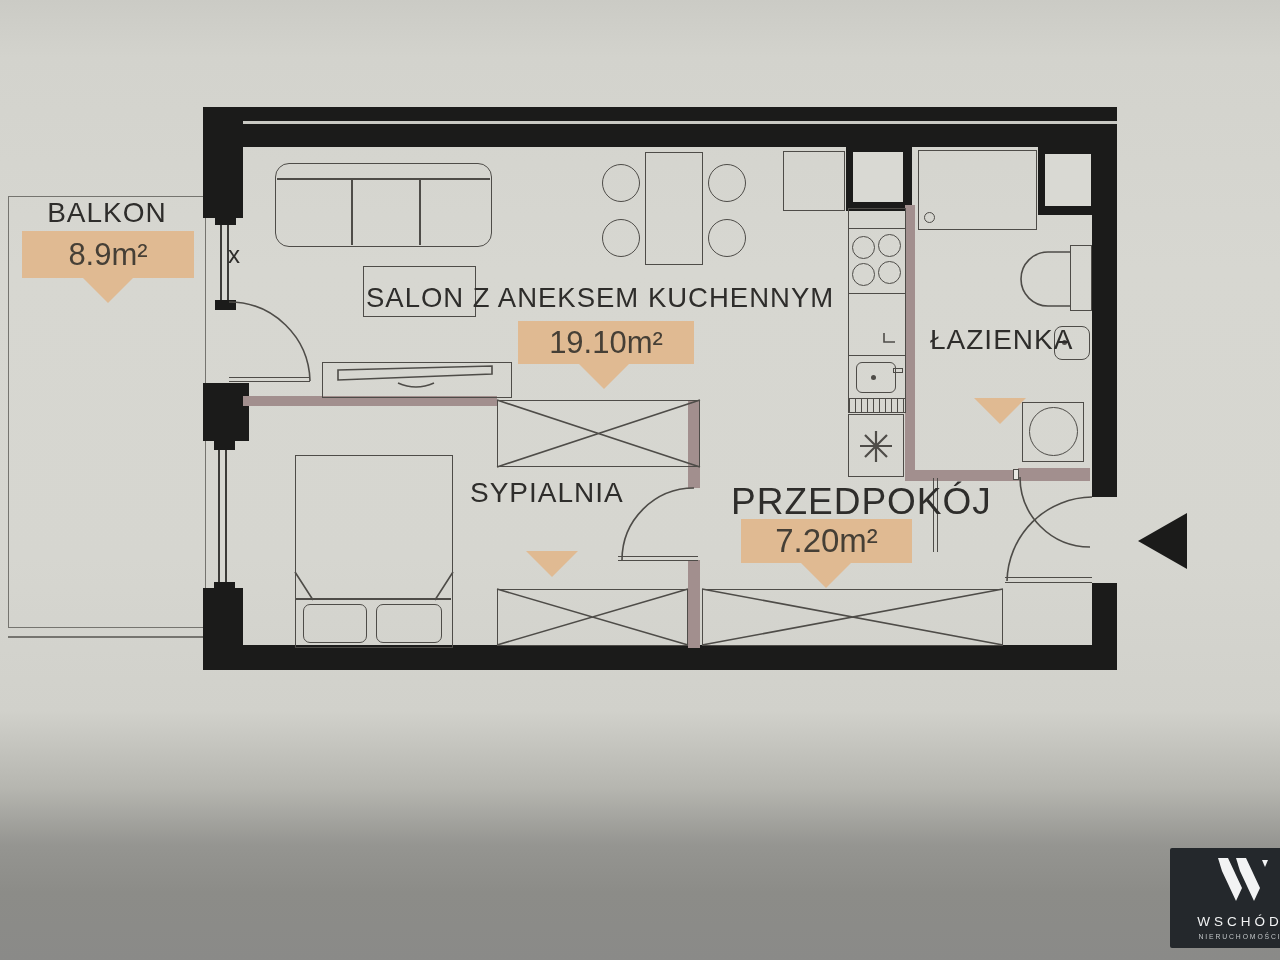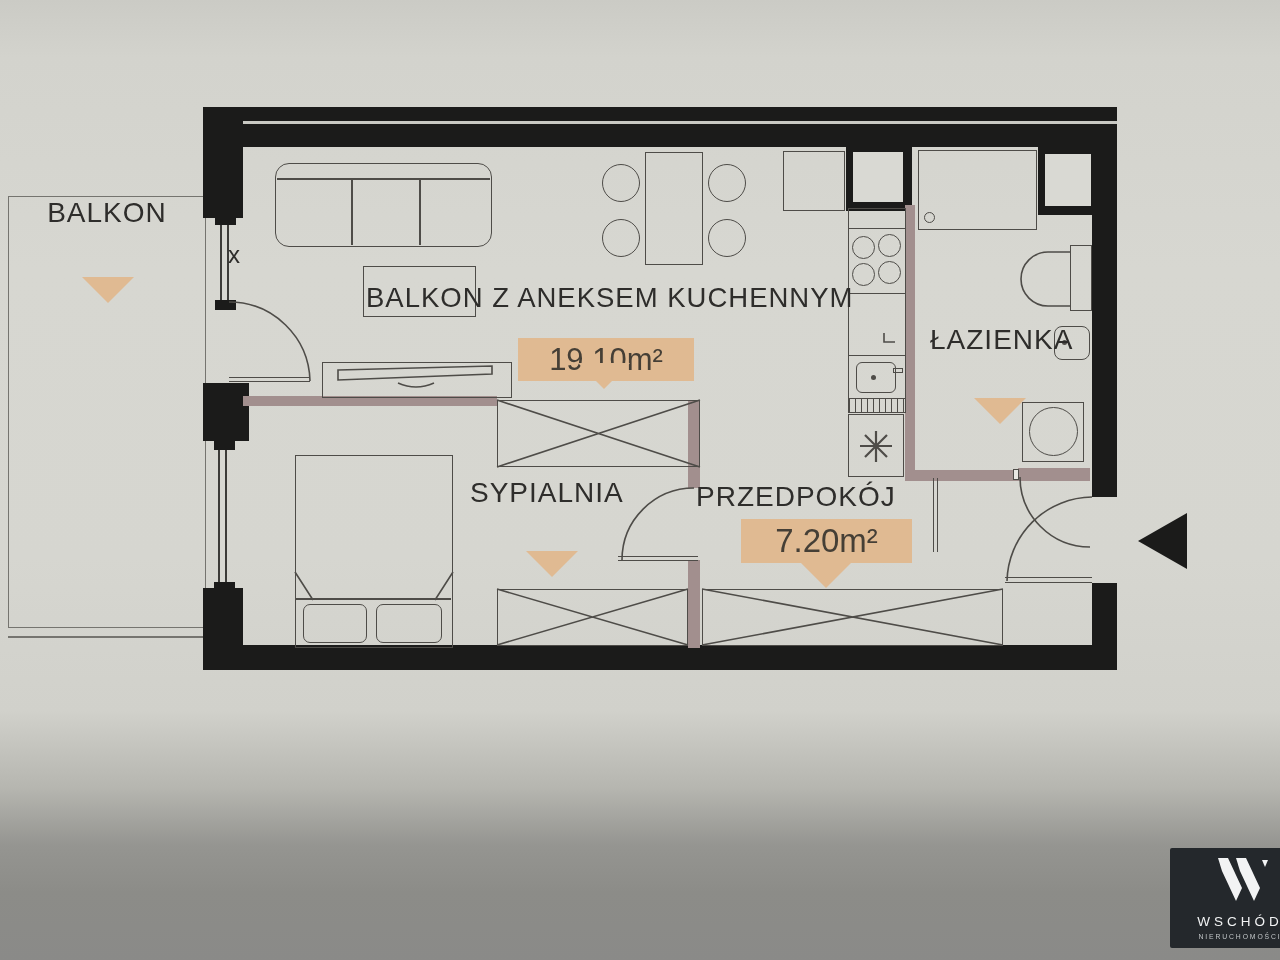--- a/index.html
+++ b/index.html
@@ -35,20 +35,21 @@
   .logo-sub{color:#c3c7c9;font-size:6.8px;letter-spacing:1.9px;margin-top:4px;}
 </style>
 </head>
 <body>
 
 <div id="stage">
 
   <div class="abs" style="left:8px;top:196px;width:198px;height:432px;border:1.6px solid #75746f;box-sizing:border-box;"></div>
   <div class="tline" style="left:8px;top:636px;width:199px;height:2px;background:#75746f;"></div>
   <div class="label" style="left:8px;top:197px;width:198px;text-align:center;font-size:28px;">BALKON</div>
+  <div class="tag" style="left:22px;top:231px;width:172px;height:47px;font-size:31px;line-height:47px;">8.9m²</div>
   <div class="tag-arrow" style="left:82px;top:277px;"></div>
 
   <div class="wall" style="left:205px;top:107px;width:912px;height:40px;"></div>
   <div class="tline" style="left:216px;top:121px;width:901px;height:3px;background:#c9c9c3;"></div>
   <div class="wall" style="left:203px;top:107px;width:40px;height:111px;"></div>
   <div class="wall" style="left:203px;top:383px;width:46px;height:58px;"></div>
   <div class="wall" style="left:203px;top:588px;width:40px;height:82px;"></div>
   <div class="wall" style="left:1092px;top:141px;width:25px;height:356px;"></div>
   <div class="wall" style="left:1092px;top:583px;width:25px;height:87px;"></div>
   <div class="wall" style="left:205px;top:645px;width:912px;height:25px;"></div>
@@ -133,31 +134,31 @@
     <path d="M497,589 L688,645 M688,589 L497,645"></path>
     <path d="M702,589 L1003,645 M1003,589 L702,645"></path>
     <path d="M295,572 L313,600 M453,572 L435,600"></path>
     <path d="M338,370 L492,366 L492,374 L338,380 Z"></path>
     <path d="M398,383 Q416,391 434,383"></path>
     <path class="th" d="M876,431 L876,462 M860,446 L892,446 M865,435 L887,457 M887,435 L865,457"></path>
     <path d="M1070,252 L1048,252 A27,27 0 0 0 1048,306 L1070,306"></path>
     <path d="M884,333 l0,9 l11,0"></path>
   </svg>
 
-  <div class="label" style="left:366px;top:282px;font-size:27.5px;">BALKON Z ANEKSEM KUCHENNYM</div>
-  <div class="tag" style="left:518px;top:338px;width:176px;height:43px;font-size:31px;line-height:43px;">19.10m²</div>
+  <div class="label" style="left:366px;top:282px;font-size:27.5px;">SALON Z ANEKSEM KUCHENNYM</div>
+  <div class="tag" style="left:518px;top:321px;width:176px;height:43px;font-size:31px;line-height:43px;">19.10m²</div>
   <div class="tag-arrow" style="left:578px;top:363px;"></div>
 
   <div class="label" style="left:930px;top:324px;font-size:28px;">ŁAZIENKA</div>
   <div class="tag-arrow" style="left:974px;top:398px;"></div>
 
   <div class="label" style="left:470px;top:477px;font-size:28px;">SYPIALNIA</div>
   <div class="tag-arrow" style="left:526px;top:551px;"></div>
 
-  <div class="label" style="left:696px;top:481px;font-size:28px;">PRZEDPOKÓJ</div>
+  <div class="label" style="left:731px;top:481px;font-size:37px;">PRZEDPOKÓJ</div>
   <div class="tag" style="left:741px;top:519px;width:171px;height:44px;font-size:33px;line-height:44px;">7.20m²</div>
   <div class="tag-arrow" style="left:800px;top:562px;"></div>
 
   <div class="logo" style="left:1170px;top:848px;width:92px;height:100px;">
     <svg width="56" height="44" viewBox="0 0 56 44" style="margin-top:10px;">
       <path d="M6,0 L16,0 L30,30 L24,43 L10,13 Z" fill="#f2f3f4"></path>
       <path d="M24,0 L34,0 L48,30 L42,43 L28,13 Z" fill="#f2f3f4"></path>
       <path d="M50,2 L56,2 L53,9 Z" fill="#f2f3f4"></path>
     </svg>
     <div class="logo-title">WSCHÓD</div>

